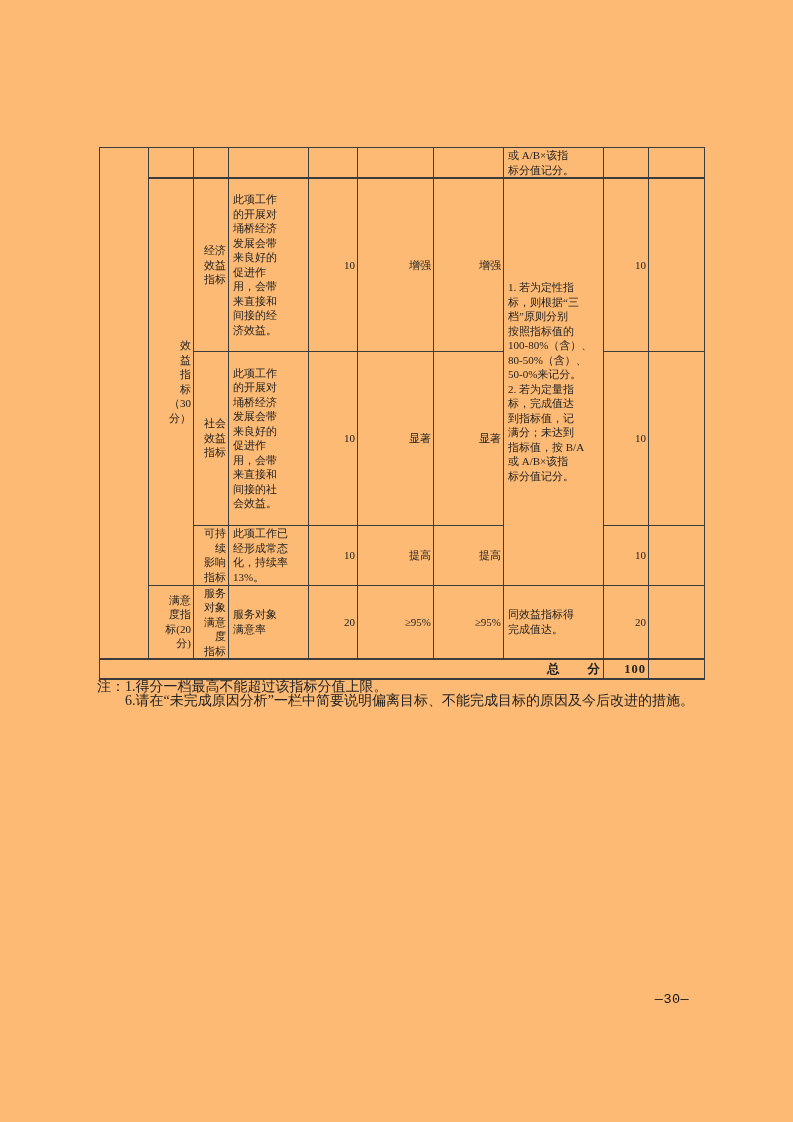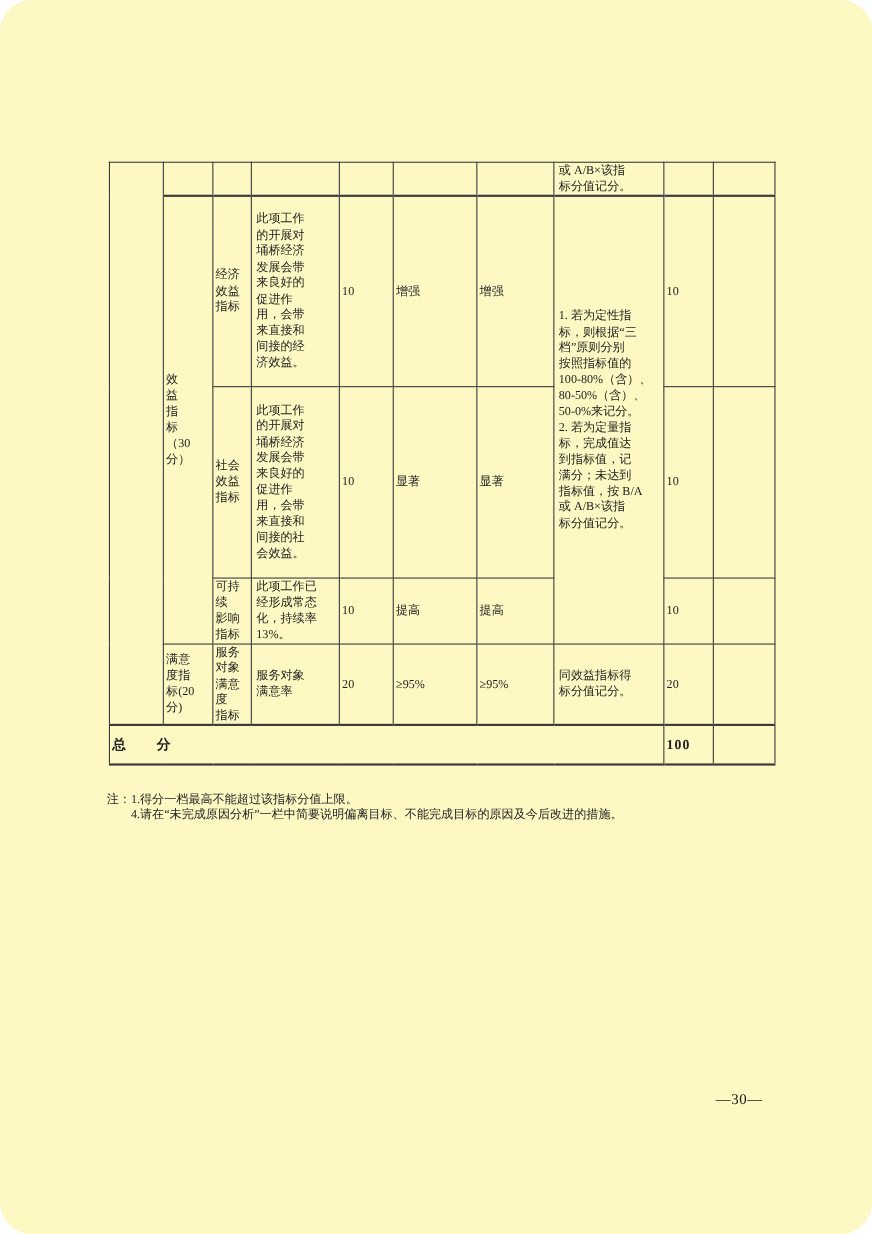--- a/index.html
+++ b/index.html
@@ -1,48 +1,48 @@
 <!DOCTYPE html>
 <html><head>
 <meta charset="utf-8">
 <style>
   html,body{margin:0;padding:0;}
   body{
     width:793px;height:1122px;position:relative;background:#ffffff;
     font-family:"Liberation Serif","DejaVu Serif",serif;color:#222;
   }
-  .sheet{position:absolute;inset:0;background:#fef9c3;border-radius:29px;}
+  .sheet{position:absolute;inset:0;background:#fdba74;}
   table.perf{
     position:absolute;left:99px;top:147px;
     border-collapse:collapse;table-layout:fixed;
     border:1px solid #333;
   }
   table.perf td{
     border:1px solid #3c3c3c;
     padding:0 2px;
     font-size:11px;line-height:14.5px;
-    text-align:left;vertical-align:middle;
+    text-align:right;vertical-align:middle;
     white-space:pre-line;
   }
   table.perf td.left{text-align:left;padding:0 4px;}
   tr.r1 td{border-bottom-width:2px;}
   tr.r5 td{border-bottom-width:2px;}
   td.colA{border-bottom-width:2px;}
   tr.total td{
     border-top-width:2px;border-bottom-width:2px;
     font-weight:bold;font-size:12.5px;letter-spacing:1px;
   }
   .notes{
-    position:absolute;left:97px;top:720px;width:640px;
-    font-size:11px;line-height:14px;color:#222;
+    position:absolute;left:97px;top:680px;width:640px;
+    font-size:14px;line-height:14px;color:#222;
   }
   .notes div{white-space:pre;}
   .pageno{
     position:absolute;left:640px;top:992px;width:64px;
-    text-align:center;font-size:13.5px;color:#111;letter-spacing:0.5px;
+    text-align:center;font-size:13.5px;color:#111;letter-spacing:0.5px;font-family:Liberation Mono, monospace;
   }
 </style>
 </head>
 <body>
 
 <div class="sheet">
 
   <table class="perf">
     <colgroup>
       <col style="width:49px">
@@ -159,33 +159,33 @@
 对象
 满意
 度
 指标</td>
       <td class="left">服务对象
 满意率</td>
       <td>20</td>
       <td>≥95%</td>
       <td>≥95%</td>
       <td class="left">同效益指标得
-标分值记分。</td>
+完成值达。</td>
       <td>20</td>
       <td></td>
     </tr>
 
-    <tr class="total" style="height:36px">
+    <tr class="total" style="height:20px">
       <td colspan="8">总　　分</td>
       <td>100</td>
       <td></td>
     </tr>
   </tbody>
     </table>
 
   <div class="notes">
     <div>注：1.得分一档最高不能超过该指标分值上限。</div>
-    <div>　　4.请在“未完成原因分析”一栏中简要说明偏离目标、不能完成目标的原因及今后改进的措施。</div>
+    <div>　　6.请在“未完成原因分析”一栏中简要说明偏离目标、不能完成目标的原因及今后改进的措施。</div>
   </div>
 
   <div class="pageno">—30—</div>
 
 </div>
 
 </body></html>

